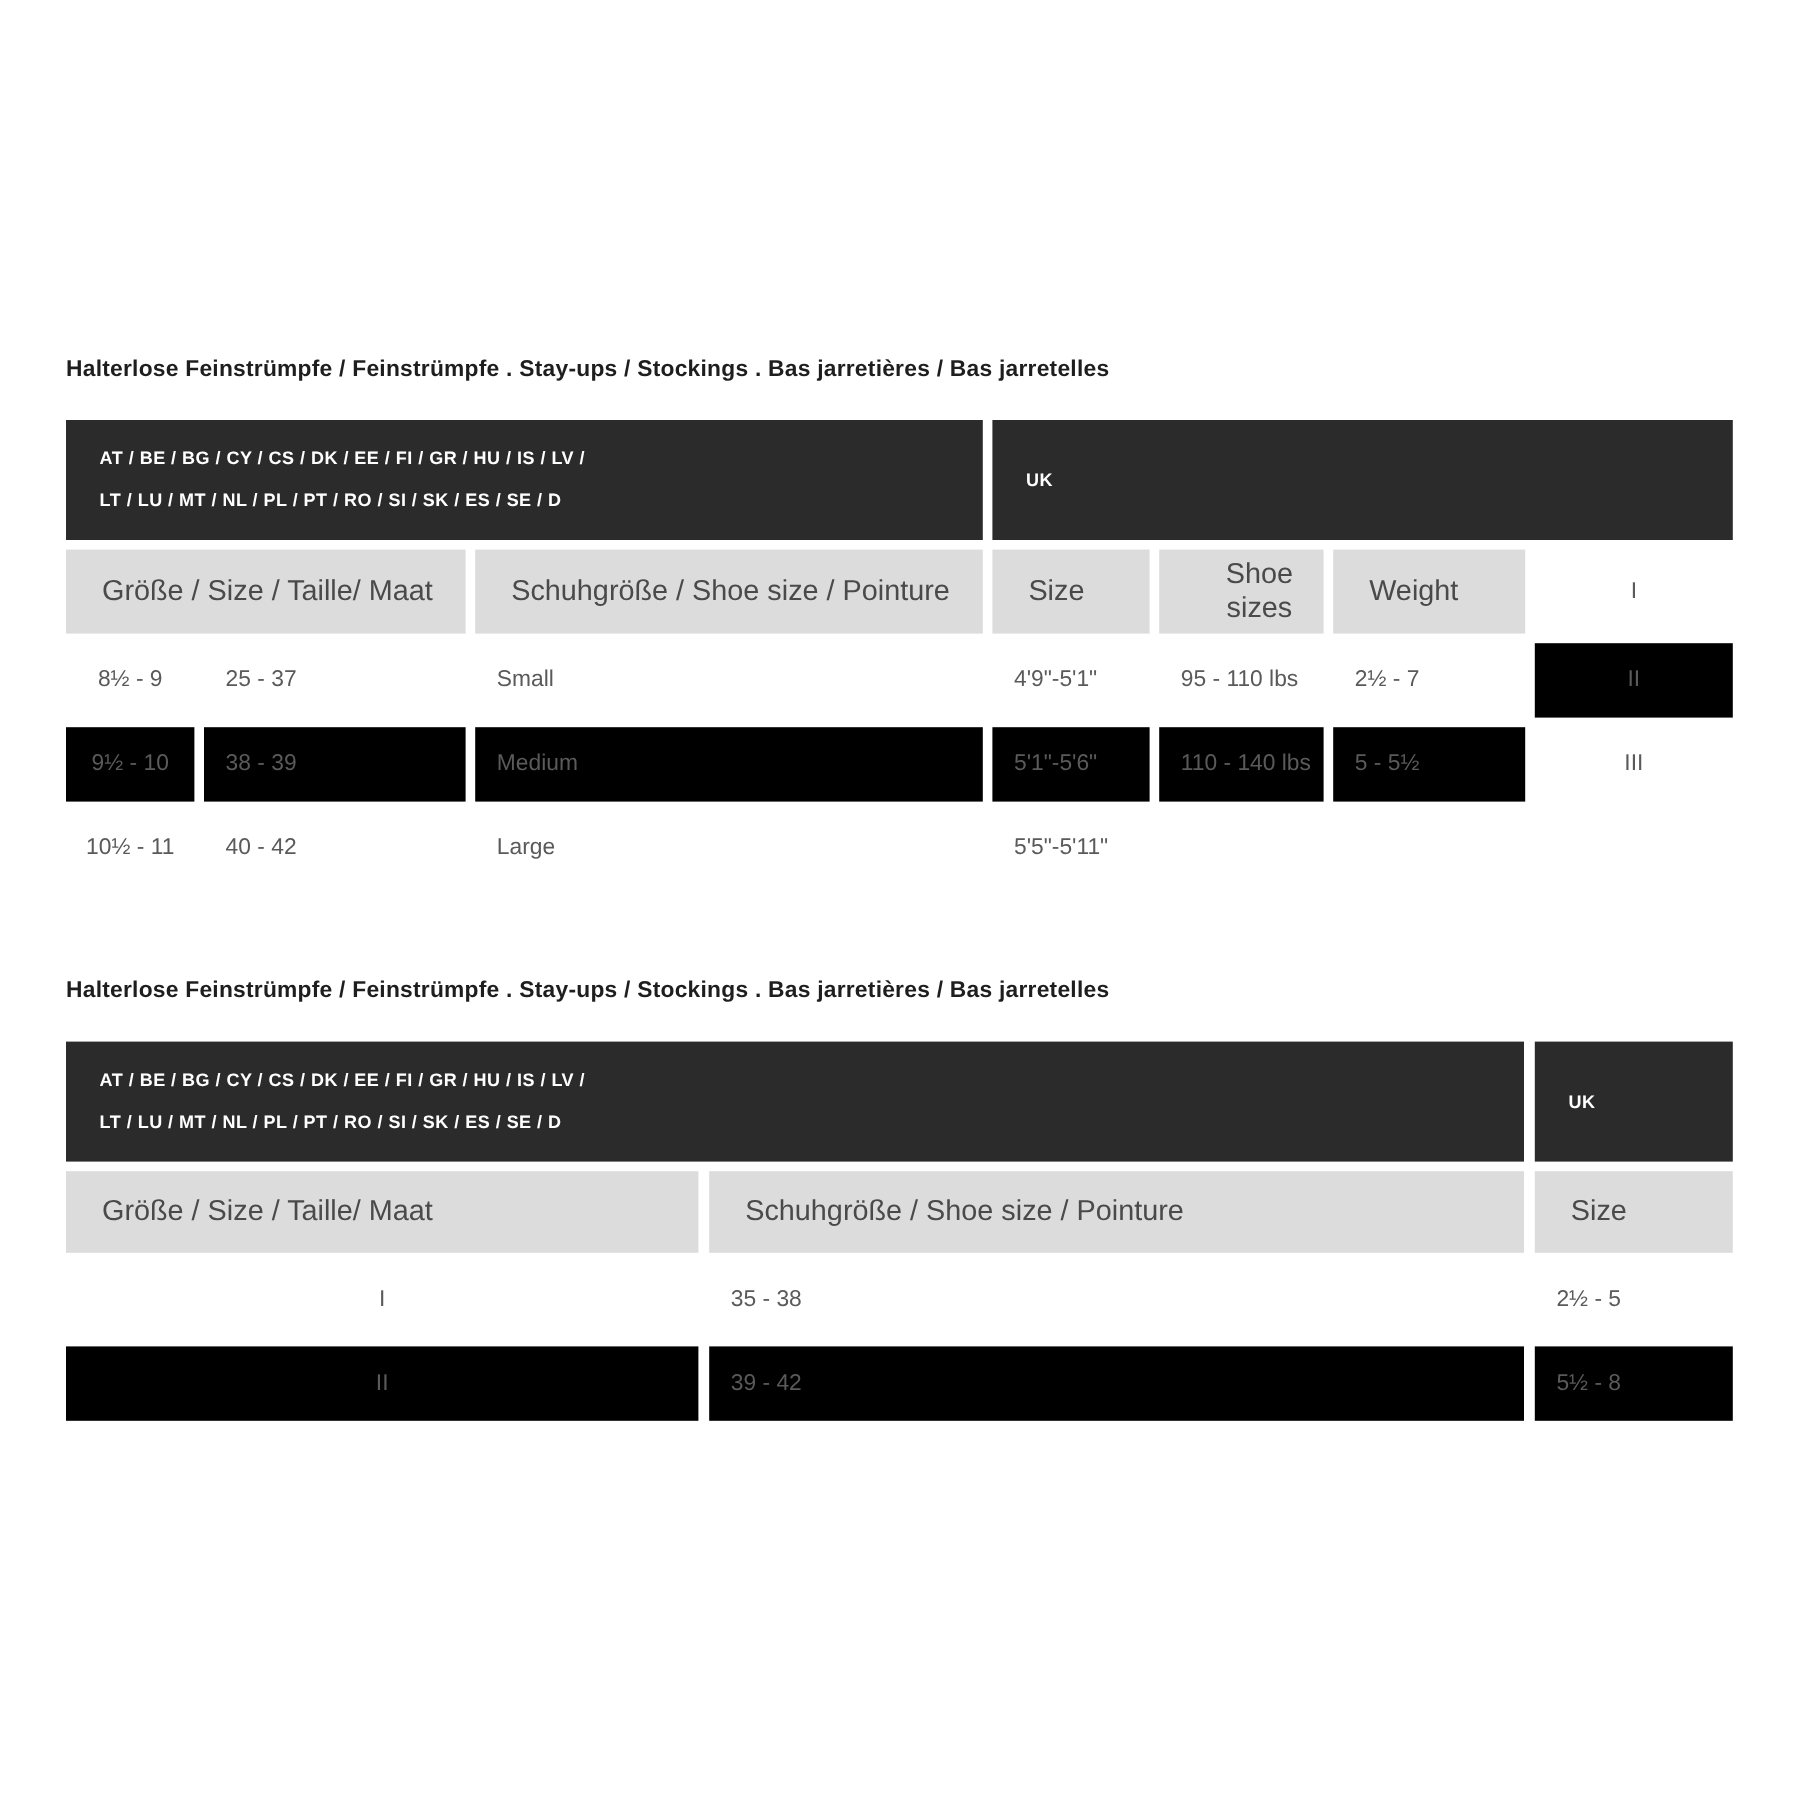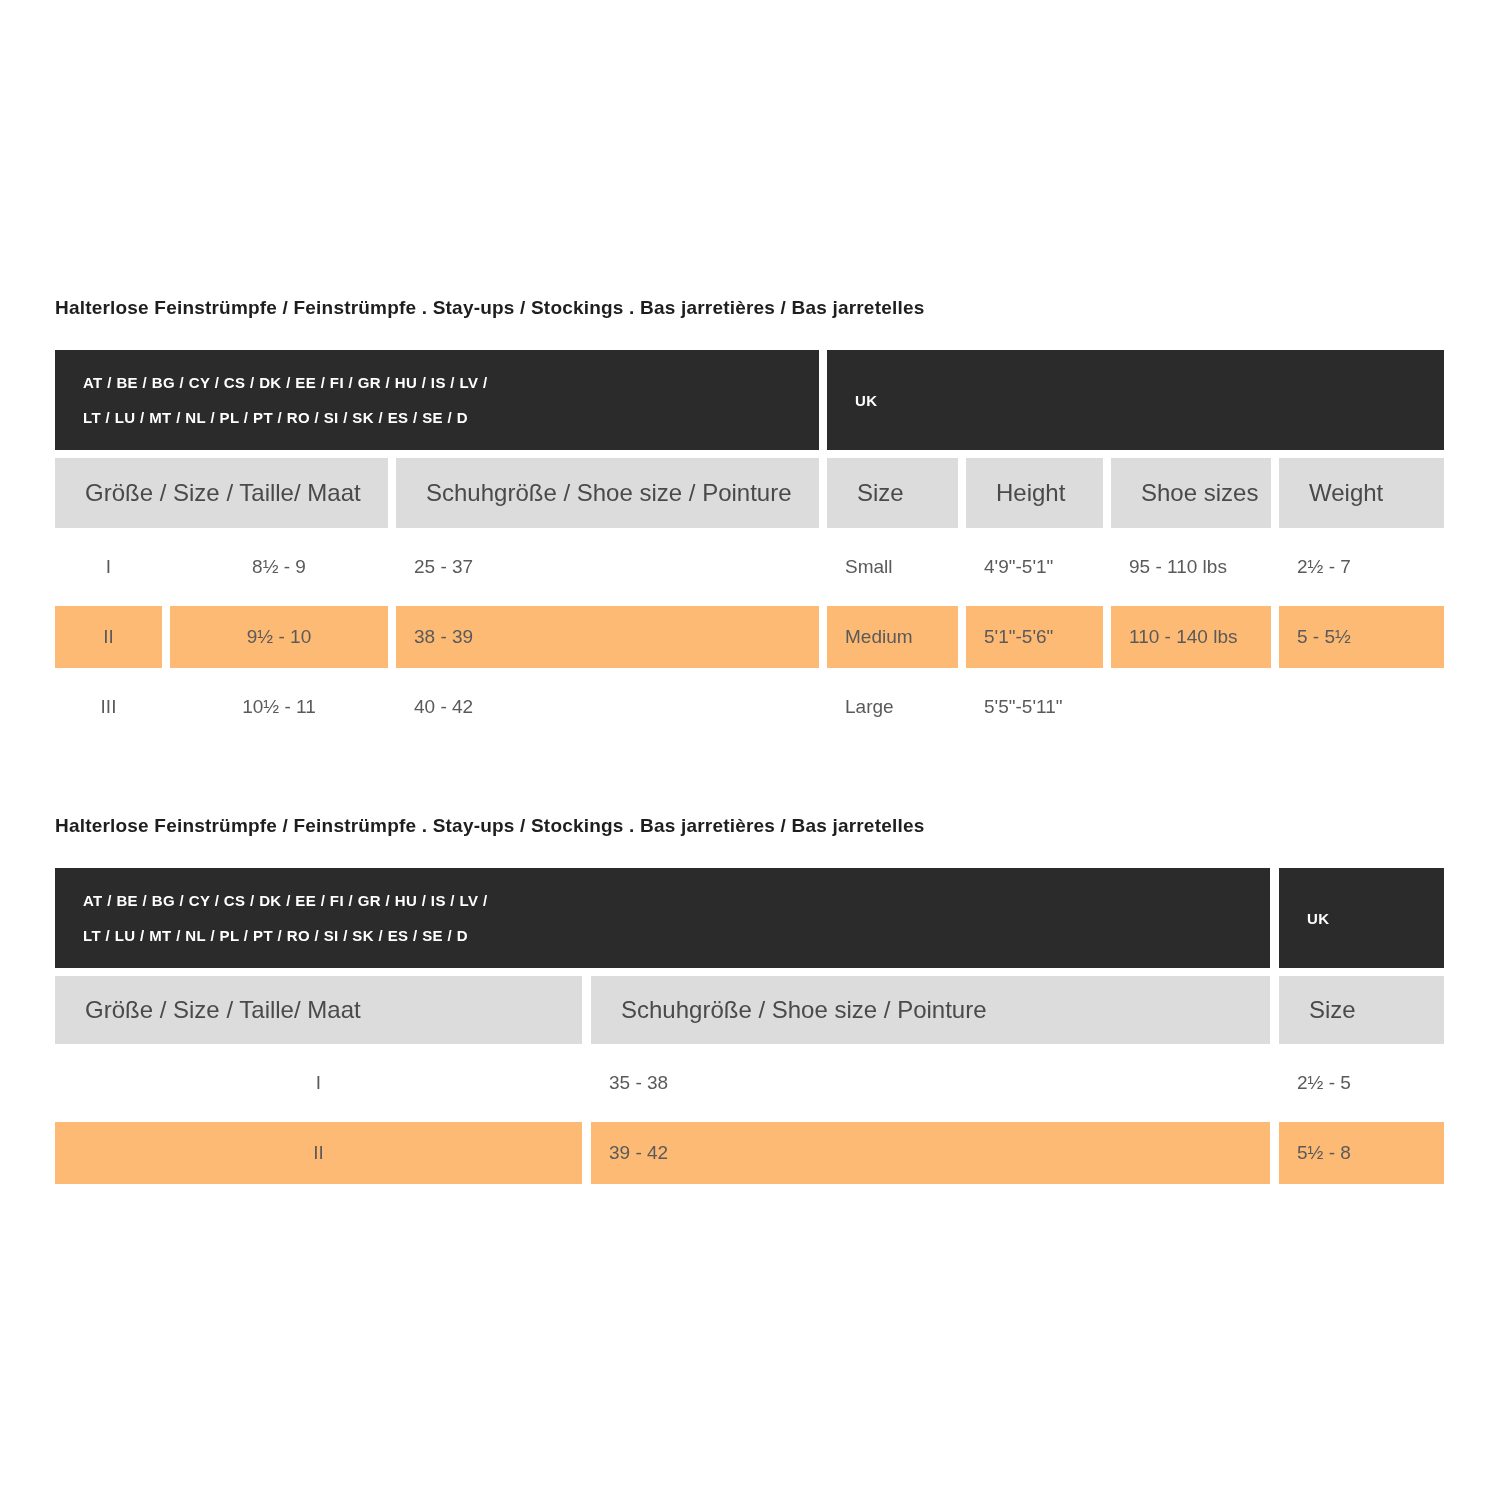--- a/index.html
+++ b/index.html
@@ -73,21 +73,21 @@
     font-size: 24px;
     padding-left: 30px;
   }
 
   .data {
     font-size: 19px;
     color: #5a5a5a;
     padding-left: 18px;
     background: transparent;
   }
-  .zebra { background: #fdba74; }
+  .zebra { background: #000000; }
   .center { justify-content: center; padding-left: 0; }
 </style>
 </head>
 <body>
 
 <div class="page">
 
   <div class="chart-title" id="title1">Halterlose Feinstrümpfe / Feinstrümpfe . Stay-ups / Stockings . Bas jarretières / Bas jarretelles</div>
 
   <div class="grid" id="grid1">
@@ -96,21 +96,20 @@
       <div class="hline">AT / BE / BG / CY / CS / DK / EE / FI / GR / HU / IS / LV /</div>
       <div class="hline">LT / LU / MT / NL / PL / PT / RO / SI / SK / ES / SE / D</div>
     </div>
     <div class="cell dark span-uk1">
       <div class="hline">UK</div>
     </div>
 
     <div class="cell sub span-sizehead1">Größe / Size / Taille/ Maat</div>
     <div class="cell sub">Schuhgröße / Shoe size / Pointure</div>
     <div class="cell sub">Size</div>
-    <div class="cell sub">Height</div>
     <div class="cell sub">Shoe sizes</div>
     <div class="cell sub">Weight</div>
 
     <div class="cell data center">I</div>
     <div class="cell data center">8½ - 9</div>
     <div class="cell data">25 - 37</div>
     <div class="cell data">Small</div>
     <div class="cell data">4'9"-5'1"</div>
     <div class="cell data">95 - 110 lbs</div>
     <div class="cell data">2½ - 7</div>

